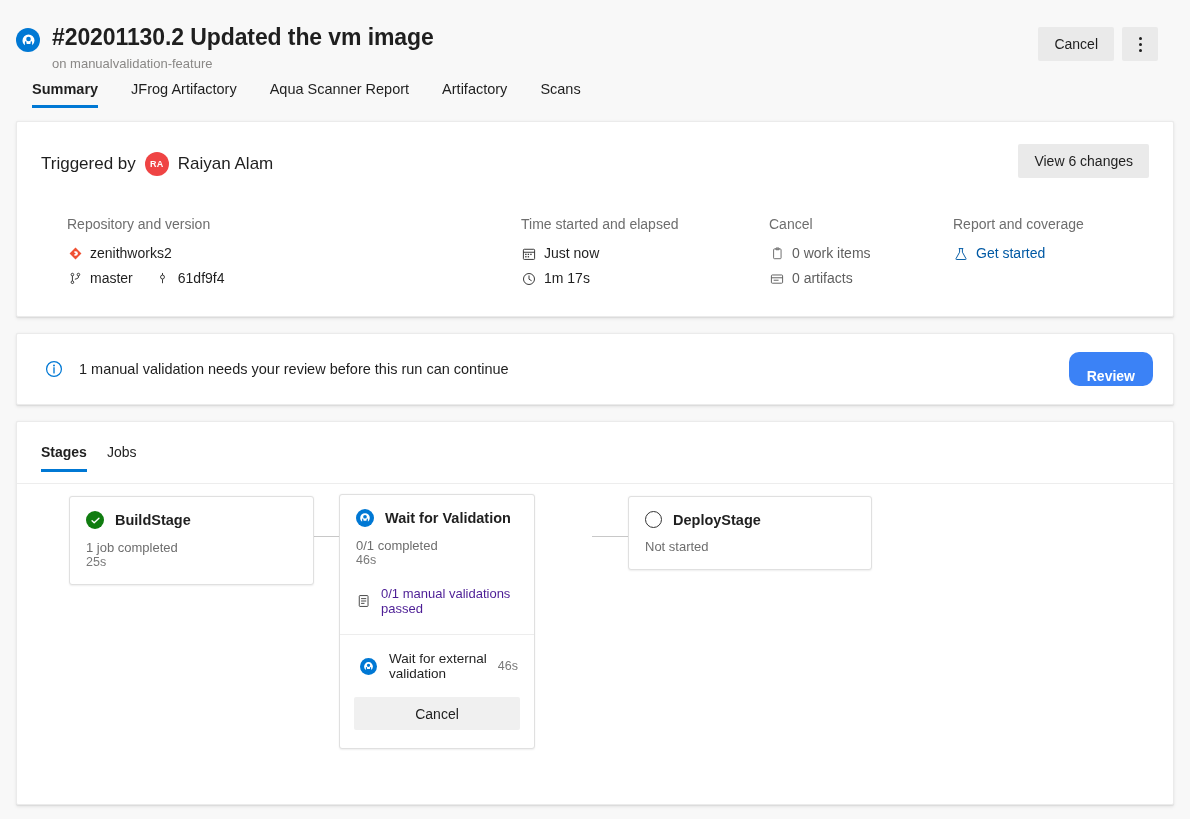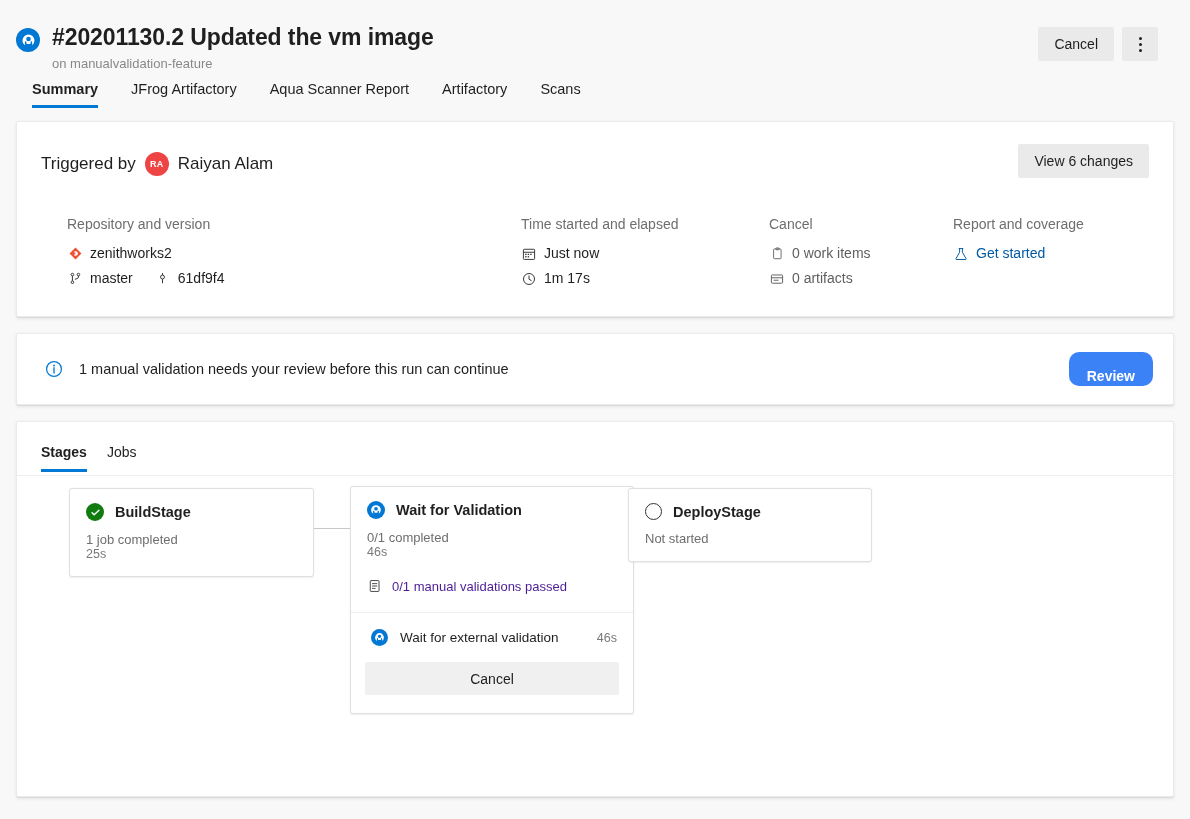--- a/index.html
+++ b/index.html
@@ -223,21 +223,21 @@
     height: 34px;
     padding: 16px 18px;
     border-radius: 10px;
     cursor: pointer;
   }
 
   
   #stages-card { padding: 0; min-height: 373px; }
   .subtabbar {
     display: flex;
-    padding: 18px 24px 4px 24px;
+    padding: 18px 24px 12px 24px;
     border-bottom: 1px solid #ededed;
   }
   .subtabbar .tab {
     font-size: 14px;
     color: #1f1f1f;
     padding: 4px 10px 11px 10px;
     cursor: pointer;
     position: relative;
   }
   .subtabbar .tab:first-child { padding-left: 0; }
@@ -325,21 +325,21 @@
     font-family: inherit;
     font-size: 14px;
     color: #1f1f1f;
     height: 33px;
     border-radius: 2px;
     cursor: pointer;
   }
 
   
   #stage-0 { left: 52px;  top: 12px; width: 245px; }
-  #stage-1 { left: 333px; top: 10px; width: 284px; }
+  #stage-1 { left: 322px; top: 10px; width: 196px; }
   #stage-2 { left: 611px; top: 12px; width: 244px; }
 
   
   .dot-success {
     width: 18px; height: 18px; border-radius: 50%;
     background: #107c10;
     display: flex; align-items: center; justify-content: center;
     flex: 0 0 18px;
   }
   .dot-running {

